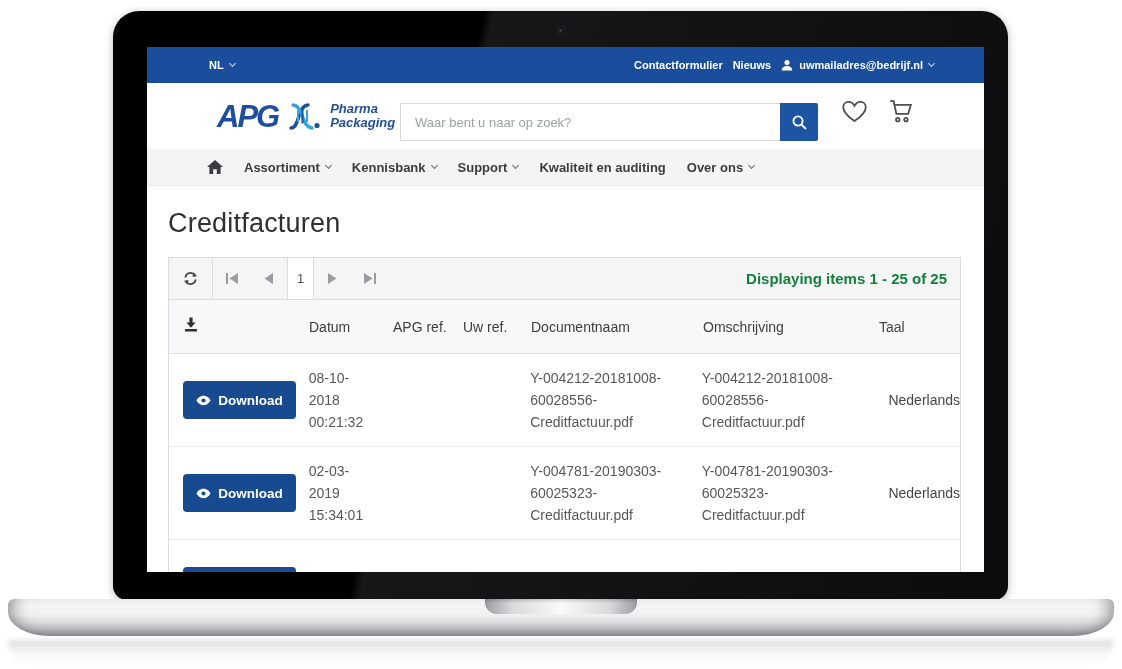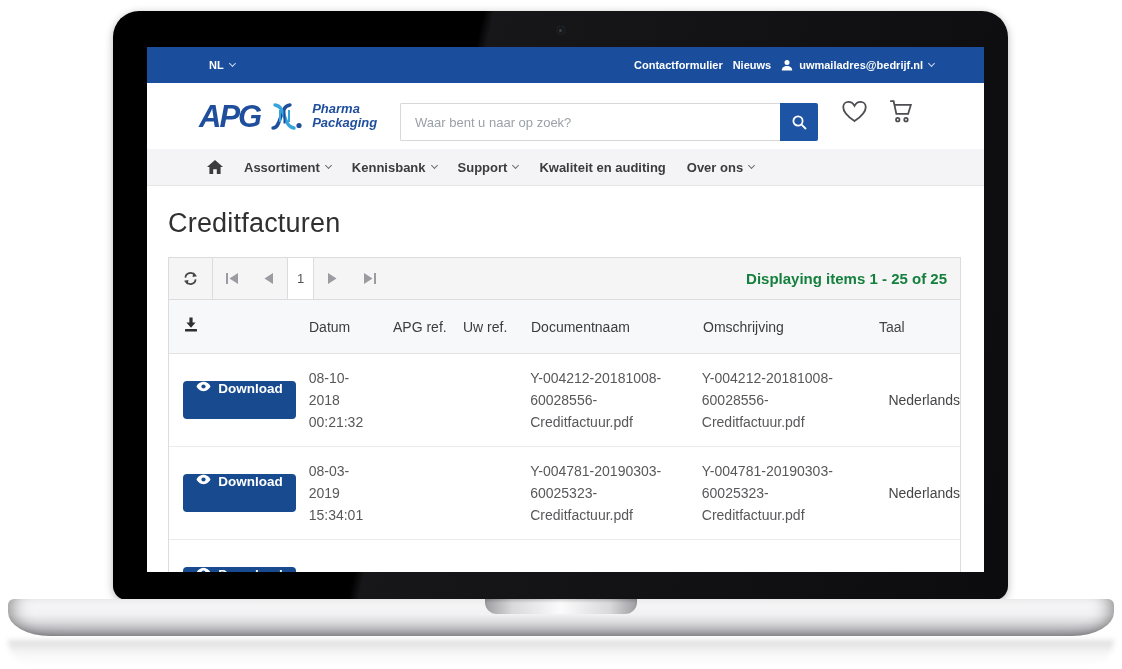--- a/index.html
+++ b/index.html
@@ -34,21 +34,21 @@
     justify-content:space-between; font-size:11px; font-weight:bold; padding:0 50px 0 62px; }
   .tb-right { display:flex; gap:10px; align-items:center; }
   .tb-item { display:flex; align-items:center; color:#fff; text-decoration:none; cursor:pointer; white-space:nowrap; }
   .chev { display:inline-block; width:5px; height:5px; border-right:1.5px solid #cfd9ea;
     border-bottom:1.5px solid #cfd9ea; transform:rotate(45deg); margin-left:6px; margin-top:-3px; }
   .chev-dark { border-color:#6d6d72; }
   .tb-item svg { margin-right:6px; }
 
   
   .siteheader { height:66px; background:#fff; position:relative; display:flex; align-items:center; padding-left:52px; }
-  .logo { display:flex; align-items:center; cursor:pointer; }
+  .logo { display:flex; align-items:center; cursor:pointer;margin-left:18px; }
   .logo-apg { font-size:31px; font-weight:bold; font-style:italic; color:#1f4e9c;
     letter-spacing:-2px; line-height:1; }
   .logo-dna { margin:0 4px 0 6px; }
   .logo-tag { display:flex; flex-direction:column; font-style:italic; font-weight:bold;
     color:#1f4e9c; font-size:13px; line-height:1.1; }
   .search { position:absolute; left:253px; top:20px; width:418px; height:38px; display:flex; }
   .search input { flex:1; border:1px solid #d8d8db; border-right:none; padding:0 14px;
     font-size:13px; color:#444; border-radius:2px 0 0 2px; outline:none;
     font-family:"Liberation Sans", sans-serif; }
   .search input::placeholder { color:#9ba1a8; }
@@ -84,21 +84,21 @@
     font-size:14px; color:#58585a; background:#fff; line-height:22px; }
   .c0 { width:140px; padding-left:14px; }
   .c1 { width:84px;  padding-right:20px; }
   .c2 { width:70px;  padding-right:8px; }
   .c3 { width:68px;  padding-right:8px; }
   .c4 { width:172px; padding-right:22px; }
   .c5 { width:168px; padding-right:18px; }
   .c6 { flex:1; padding-left:19px; color:#454547; }
   .grid-head .c6 { padding-left:8px; }
   .dl-btn { width:113px; height:38px; border:none; border-radius:4px; background:#174a8f; color:#fff;
-    font-weight:bold; font-size:13.5px; display:flex; align-items:flex-start; justify-content:center;
+    font-weight:bold; font-size:13.5px; display:flex; align-items:center; justify-content:center;
     gap:7px; cursor:pointer; font-family:"Liberation Sans", sans-serif; }
 </style>
 </head>
 <body>
 
 <div class="stage">
   <div class="laptop-screen">
     <div class="webcam"></div>
 
     <div class="display">
@@ -270,21 +270,21 @@
           <div class="grid-row">
             <span class="c0">
               <button class="dl-btn">
                 <svg width="15" height="11" viewBox="0 0 15 11">
                   <path d="M7.5 0.8 C 11 0.8 13.6 3.5 14.5 5.5 C 13.6 7.5 11 10.2 7.5 10.2 C 4 10.2 1.4 7.5 0.5 5.5 C 1.4 3.5 4 0.8 7.5 0.8 Z" fill="#fff"></path>
                   <circle cx="7.5" cy="5.5" r="2.1" fill="#174a8f"></circle>
                 </svg>
                 <span>Download</span>
               </button>
             </span>
-            <span class="c1">08-03-2019 15:34:01</span>
+            <span class="c1">02-03-2019 15:34:01</span>
             <span class="c2"></span>
             <span class="c3"></span>
             <span class="c4">Y-004781-20190303-60025323-Creditfactuur.pdf</span>
             <span class="c5">Y-004781-20190303-60025323-Creditfactuur.pdf</span>
             <span class="c6">Nederlands</span>
           </div>
 
           <div class="grid-row">
             <span class="c0">
               <button class="dl-btn">

